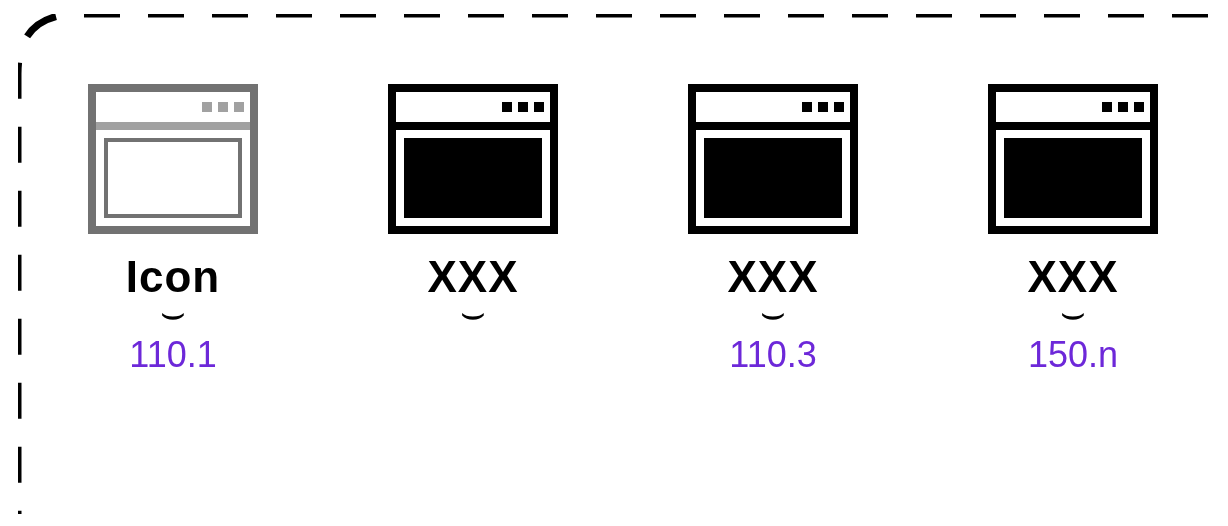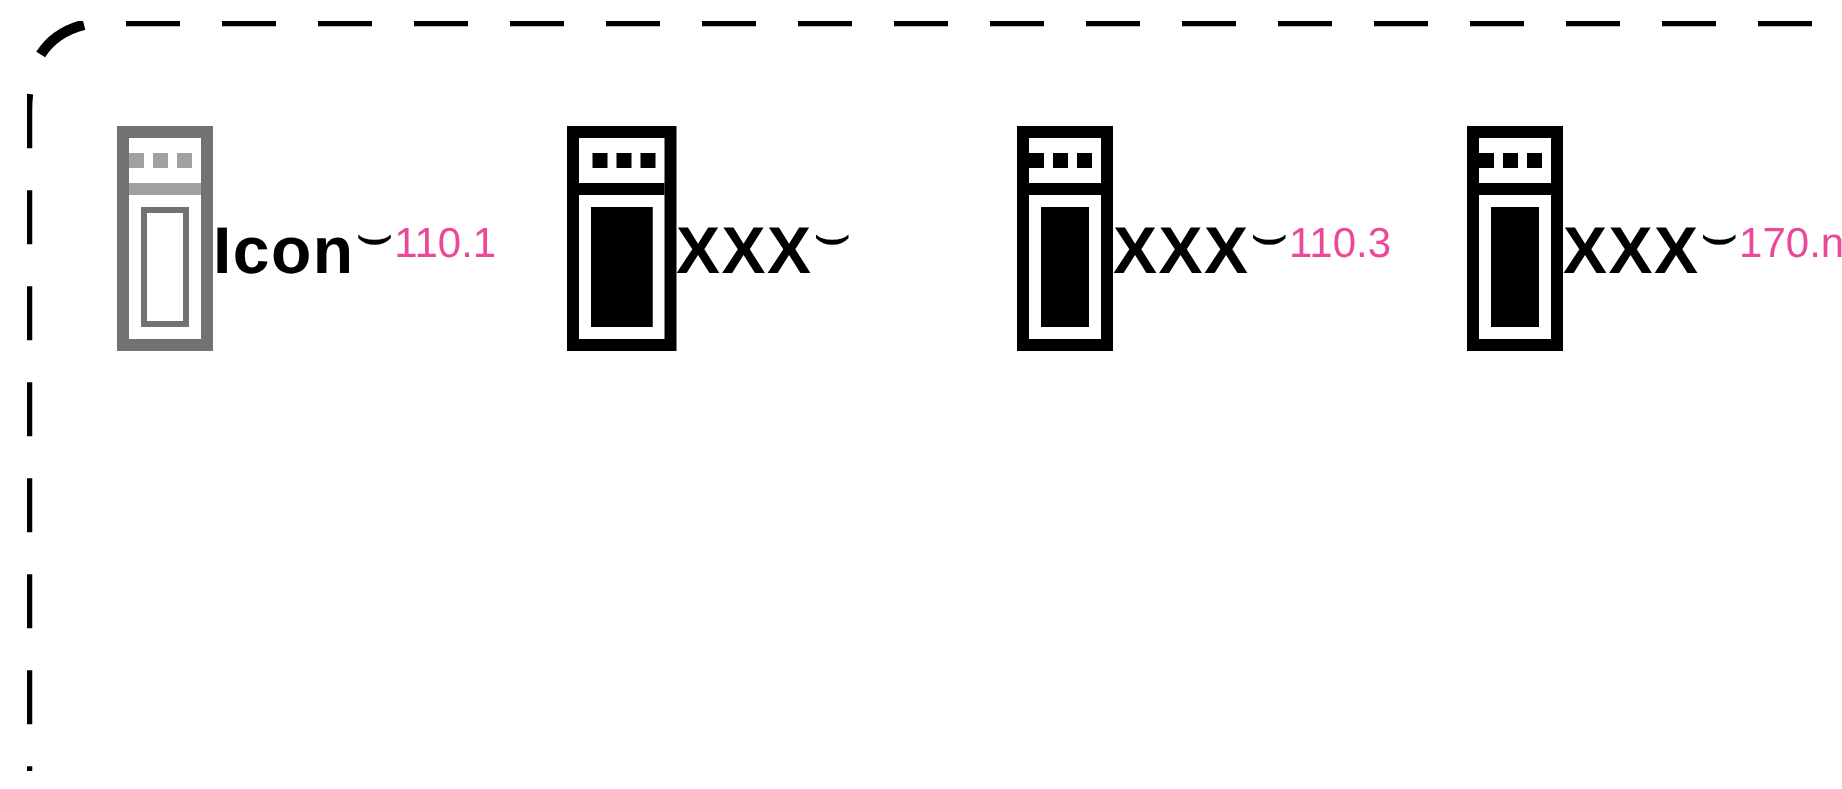--- a/index.html
+++ b/index.html
@@ -26,20 +26,21 @@
   }
   .row {
     position: absolute;
     left: 60px;
     top: 70px;
     display: flex;
     gap: 110px;
   }
   .item {
     display: flex;
+    flex-direction: column;
     align-items: center;
     width: 190px;
   }
   .win {
     width: 170px;
     height: 150px;
     border: 8px solid #000;
     box-sizing: border-box;
     background: #fff;
     position: relative;
@@ -81,22 +82,22 @@
   }
   .hook {
     margin-top: 2px;
     font-size: 40px;
     line-height: 0.6;
     color: #000;
     transform: scaleX(1) translateY(-4px);
   }
   .ref {
     margin-top: 6px;
-    font-size: 28px;
-    color: #ec4899;
+    font-size: 36px;
+    color: #6d28d9;
   }
 </style>
 </head>
 <body>
 
 <div class="frame">
   <svg width="1190" height="500">
     <path d="M 1190 0 L 60 0 Q 0 0 0 60 L 0 500" fill="none" stroke="#000" stroke-width="7" stroke-dasharray="36 28" stroke-linecap="butt"></path>
   </svg>
 
@@ -147,16 +148,16 @@
       <div class="win filled">
         <div class="titlebar">
           <div class="dot"></div>
           <div class="dot"></div>
           <div class="dot"></div>
         </div>
         <div class="body"></div>
       </div>
       <div class="name">XXX</div>
       <div class="hook">⌣</div>
-      <div class="ref">170.n</div>
+      <div class="ref">150.n</div>
     </div>
   </div>
 </div>
 
 </body></html>

